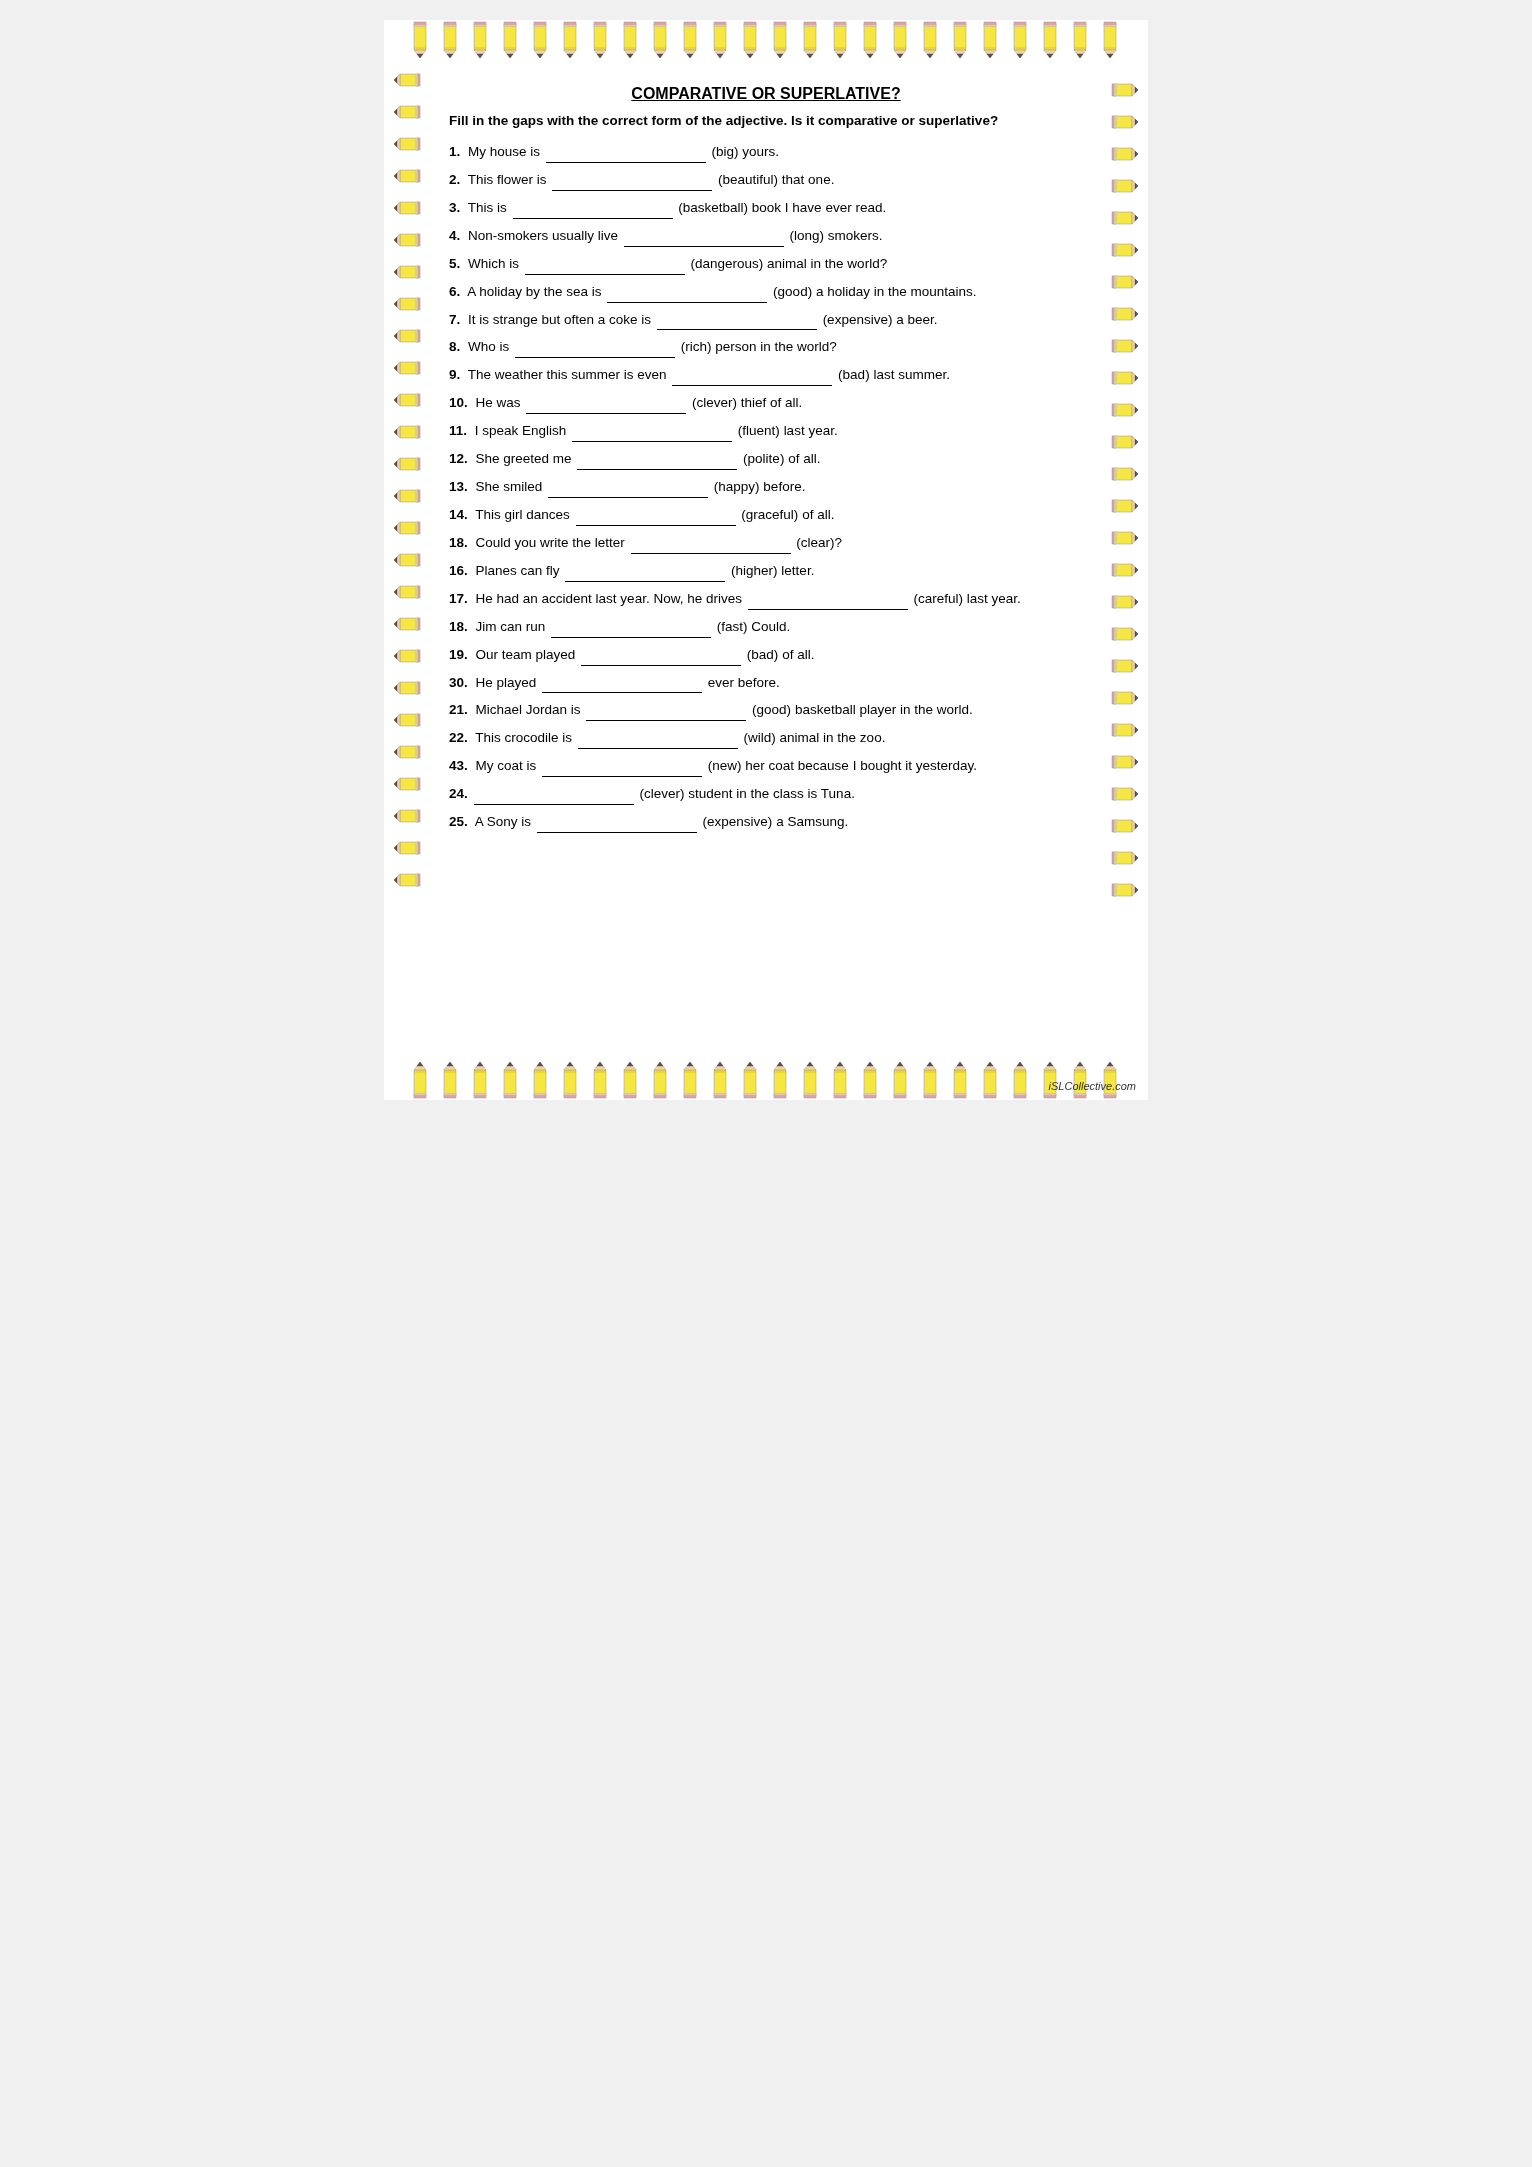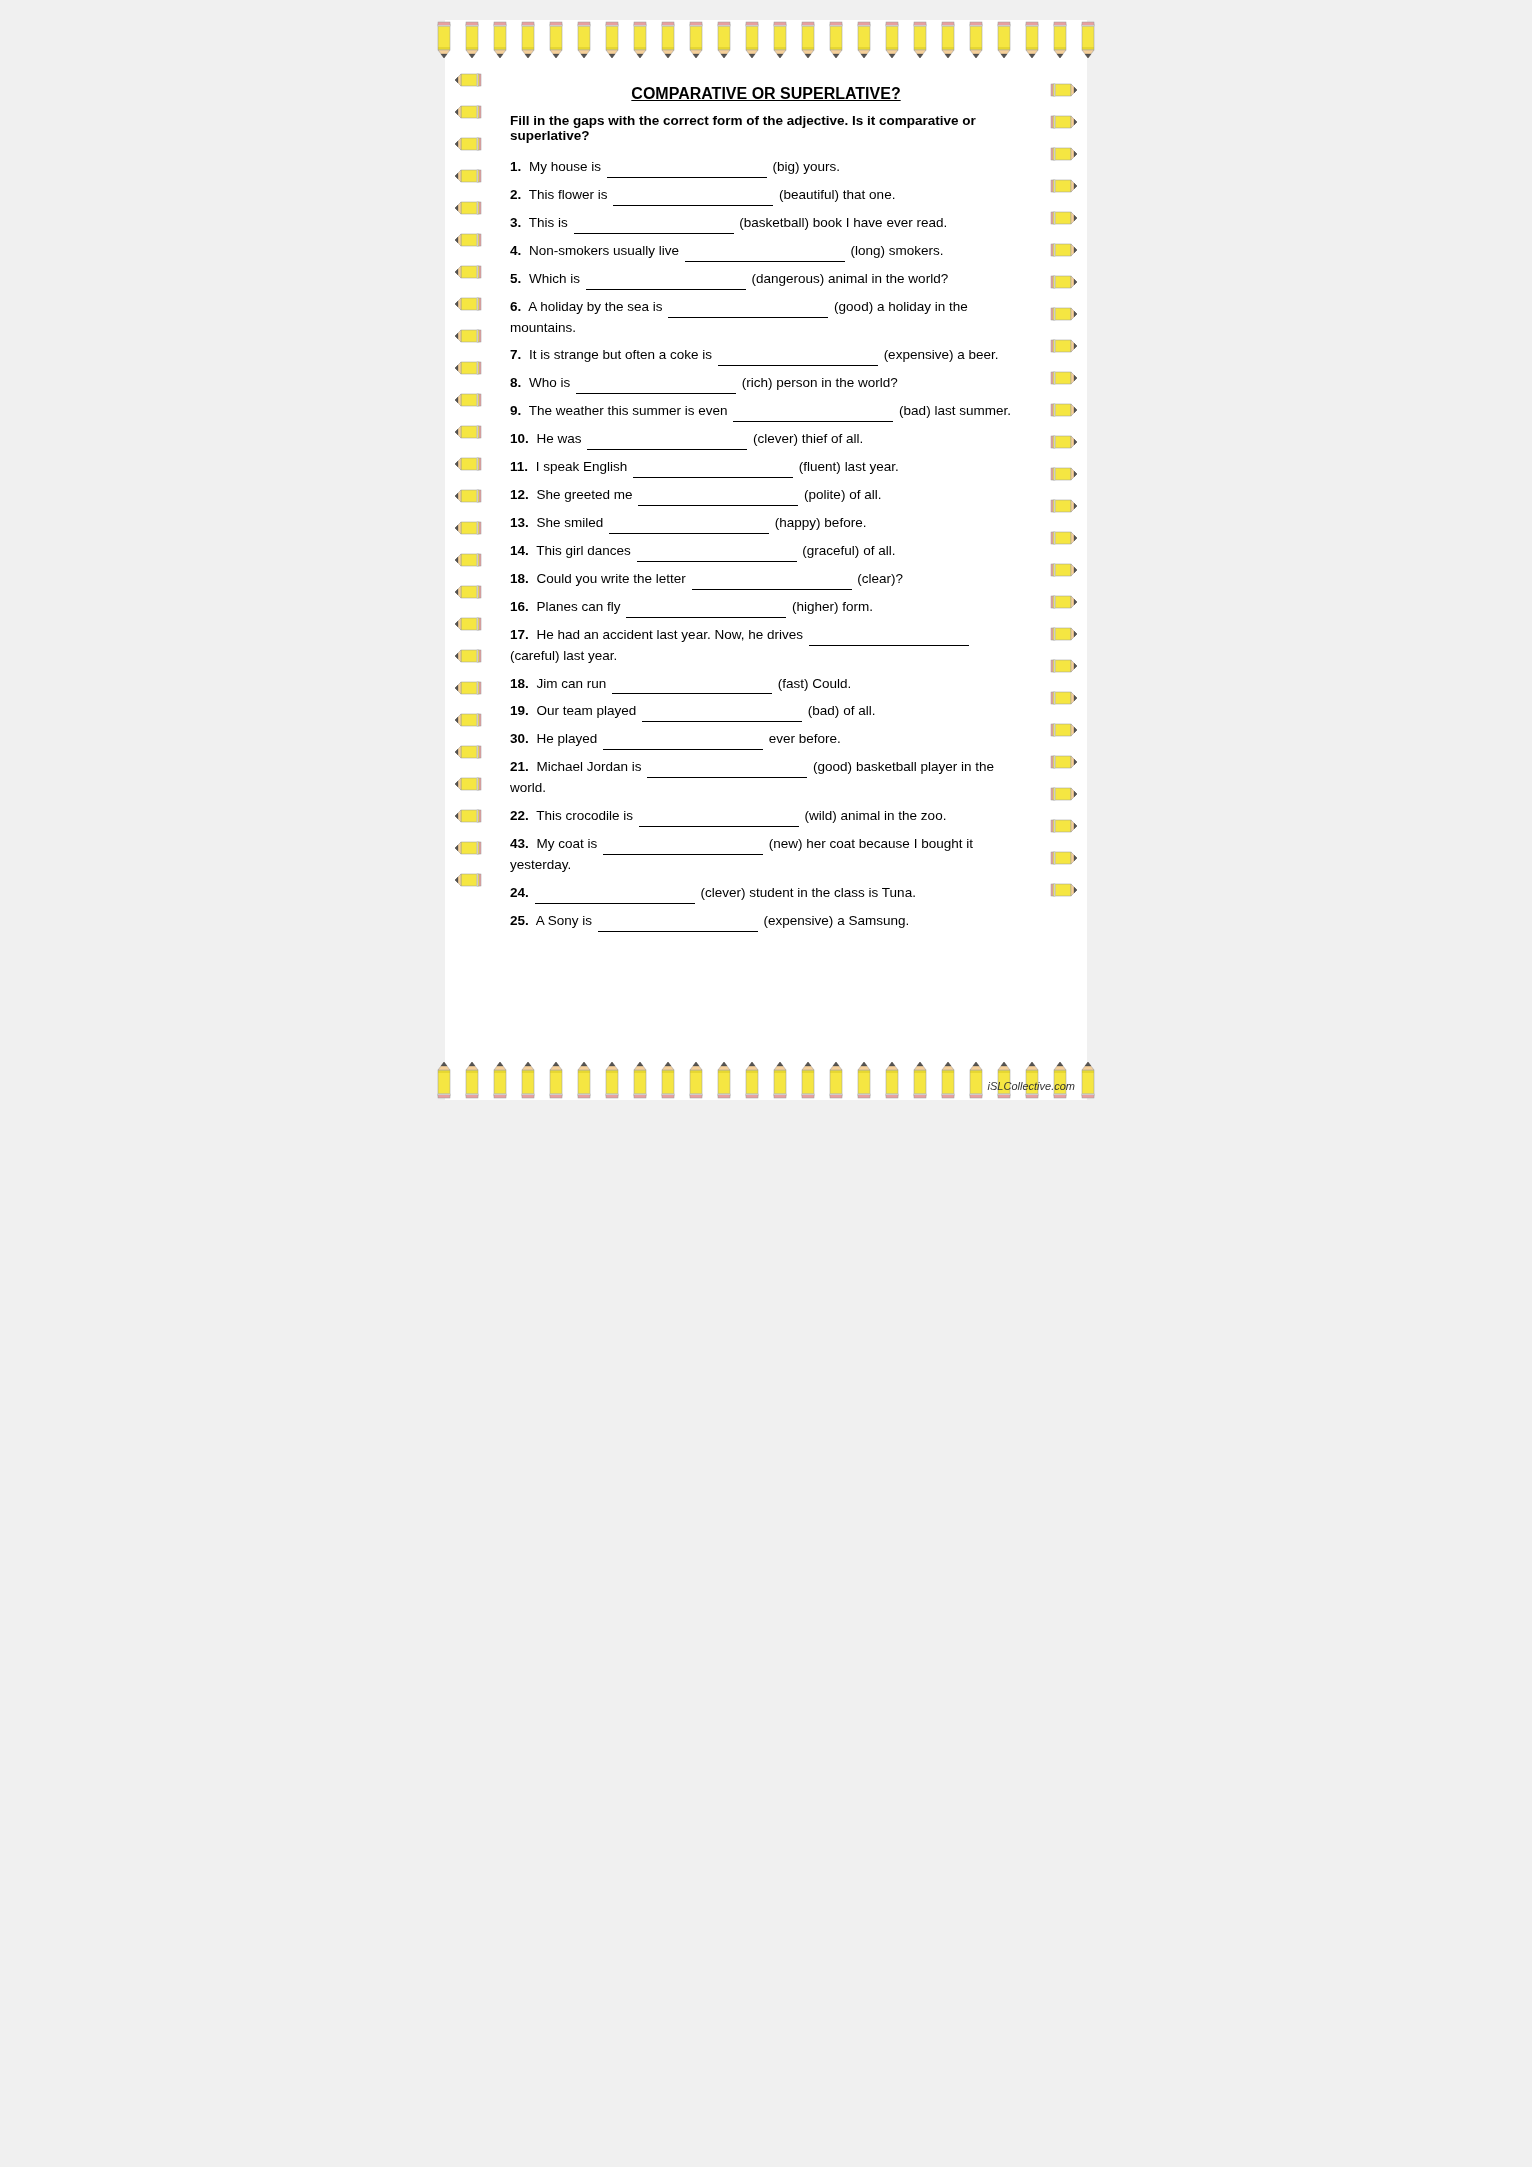--- a/index.html
+++ b/index.html
@@ -7,21 +7,21 @@
     body {
       background: #f0f0f0;
       font-family: Arial, sans-serif;
       display: flex;
       justify-content: center;
       padding: 20px;
     }
 
     .page {
       background: white;
-      width: 642px;
+      width: 764px;
       min-height: 1080px;
       position: relative;
       padding: 20px 10px;
     }
 
     .pencil-svg {
       width: 28px;
       height: 38px;
     }
 
@@ -1264,21 +1264,21 @@
         <li class="exercise-item"><span class="num">6.</span><span> A holiday by the sea is </span><span class="blank"></span><span> (good) </span><span> a holiday in the mountains.</span></li>
         <li class="exercise-item"><span class="num">7.</span><span> It is strange but often a coke is </span><span class="blank"></span><span> (expensive) </span><span> a beer.</span></li>
         <li class="exercise-item"><span class="num">8.</span><span> Who is </span><span class="blank"></span><span> (rich) </span><span> person in the world?</span></li>
         <li class="exercise-item"><span class="num">9.</span><span> The weather this summer is even </span><span class="blank"></span><span> (bad) </span><span> last summer.</span></li>
         <li class="exercise-item"><span class="num">10.</span><span> He was </span><span class="blank"></span><span> (clever) </span><span> thief of all.</span></li>
         <li class="exercise-item"><span class="num">11.</span><span> I speak English </span><span class="blank"></span><span> (fluent) </span><span> last year.</span></li>
         <li class="exercise-item"><span class="num">12.</span><span> She greeted me </span><span class="blank"></span><span> (polite) </span><span> of all.</span></li>
         <li class="exercise-item"><span class="num">13.</span><span> She smiled </span><span class="blank"></span><span> (happy) </span><span> before.</span></li>
         <li class="exercise-item"><span class="num">14.</span><span> This girl dances </span><span class="blank"></span><span> (graceful) </span><span> of all.</span></li>
         <li class="exercise-item"><span class="num">18.</span><span> Could you write the letter </span><span class="blank"></span><span> (clear)? </span></li>
-        <li class="exercise-item"><span class="num">16.</span><span> Planes can fly </span><span class="blank"></span><span> (higher) </span><span> form.</span></li>
+        <li class="exercise-item"><span class="num">16.</span><span> Planes can fly </span><span class="blank"></span><span> (higher) </span><span> letter.</span></li>
         <li class="exercise-item"><span class="num">17.</span><span> He had an accident last year. Now, he drives </span><span class="blank"></span><span> (careful) </span><span> last year.</span></li>
         <li class="exercise-item"><span class="num">18.</span><span> Jim can run </span><span class="blank"></span><span> (fast) </span><span> Could.</span></li>
         <li class="exercise-item"><span class="num">19.</span><span> Our team played </span><span class="blank"></span><span> (bad) </span><span> of all.</span></li>
         <li class="exercise-item"><span class="num">30.</span><span> He played </span><span class="blank"></span><span> ever before.</span></li>
         <li class="exercise-item"><span class="num">21.</span><span> Michael Jordan is </span><span class="blank"></span><span> (good) </span><span> basketball player in the world.</span></li>
         <li class="exercise-item"><span class="num">22.</span><span> This crocodile is </span><span class="blank"></span><span> (wild) </span><span> animal in the zoo.</span></li>
         <li class="exercise-item"><span class="num">43.</span><span> My coat is </span><span class="blank"></span><span> (new) </span><span> her coat because I bought it yesterday.</span></li>
         <li class="exercise-item"><span class="num">24.</span><span class="blank"></span><span> (clever) </span><span> student in the class is Tuna.</span></li>
         <li class="exercise-item"><span class="num">25.</span><span> A Sony is </span><span class="blank"></span><span> (expensive) </span><span> a Samsung.</span></li>
       </ol>

